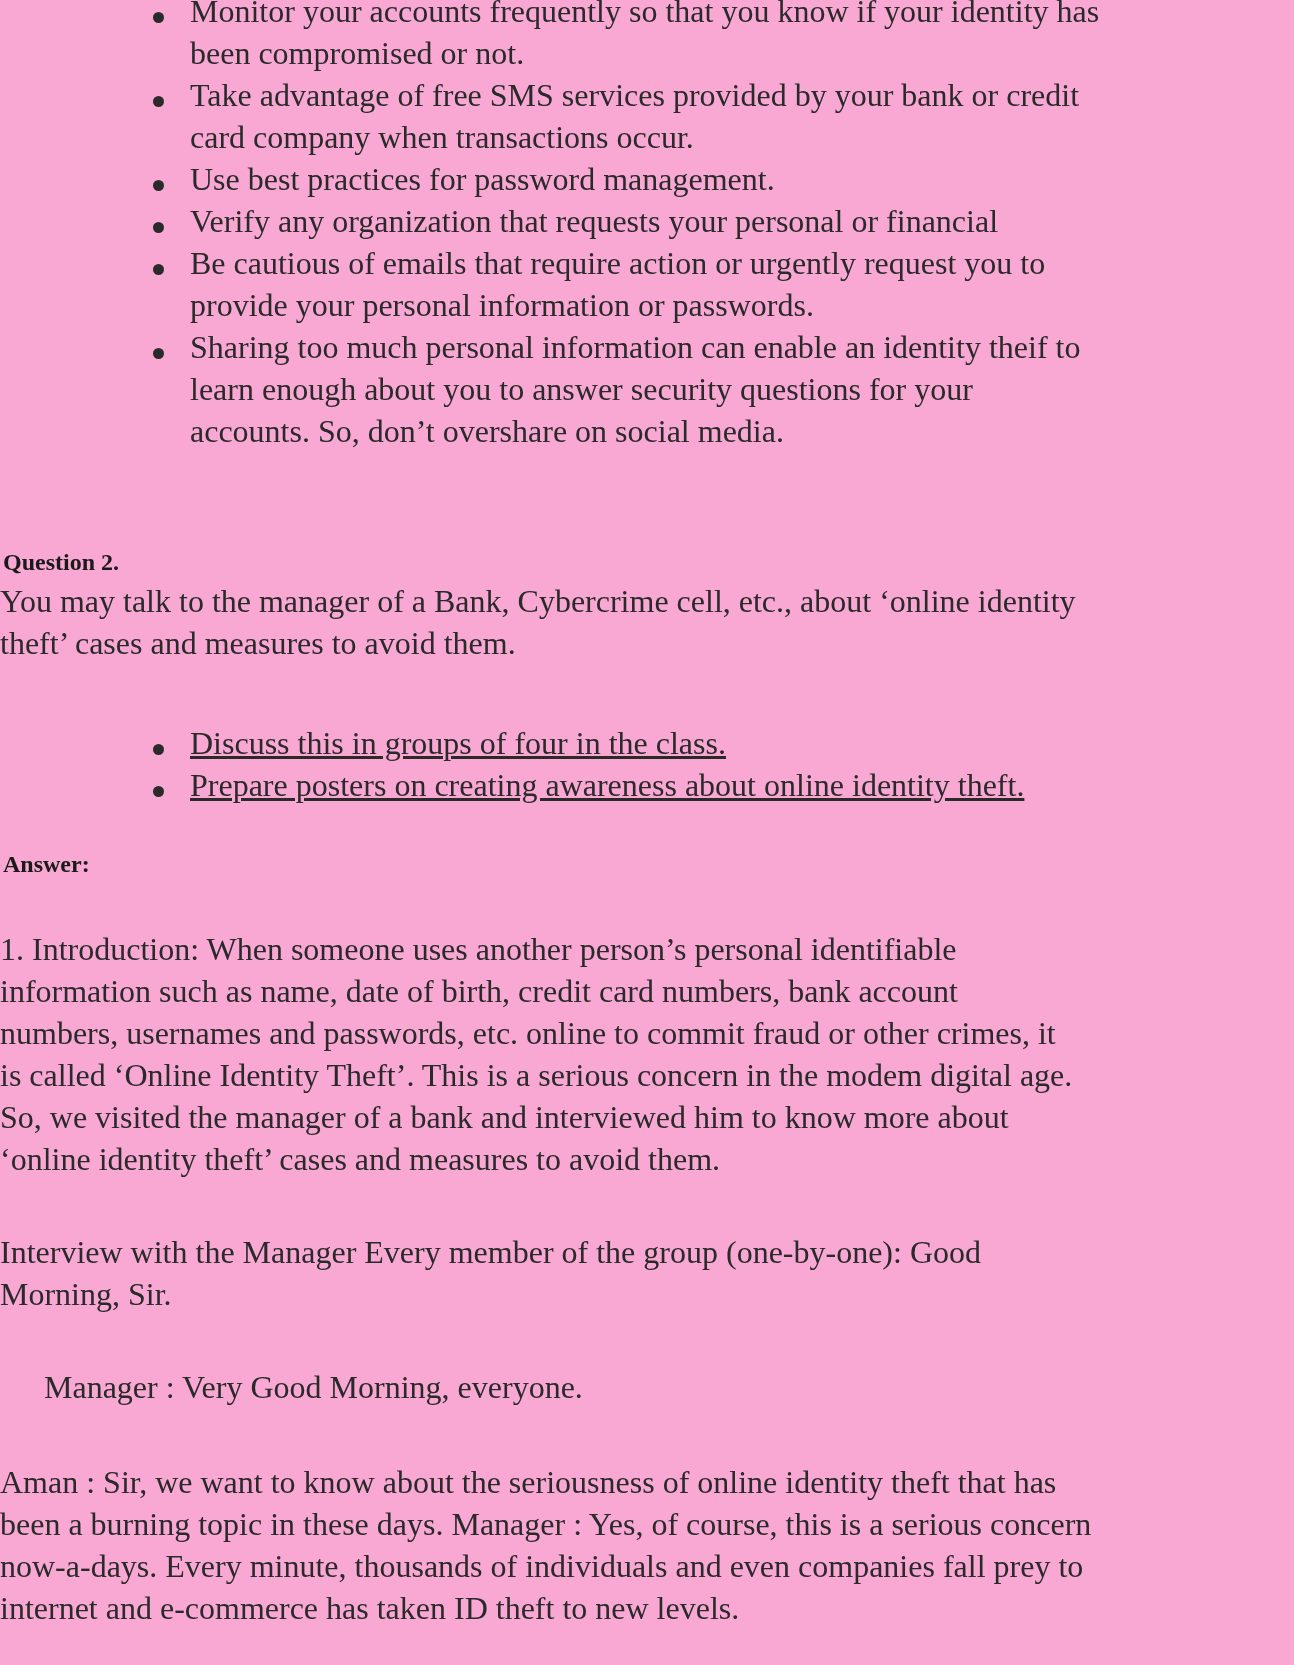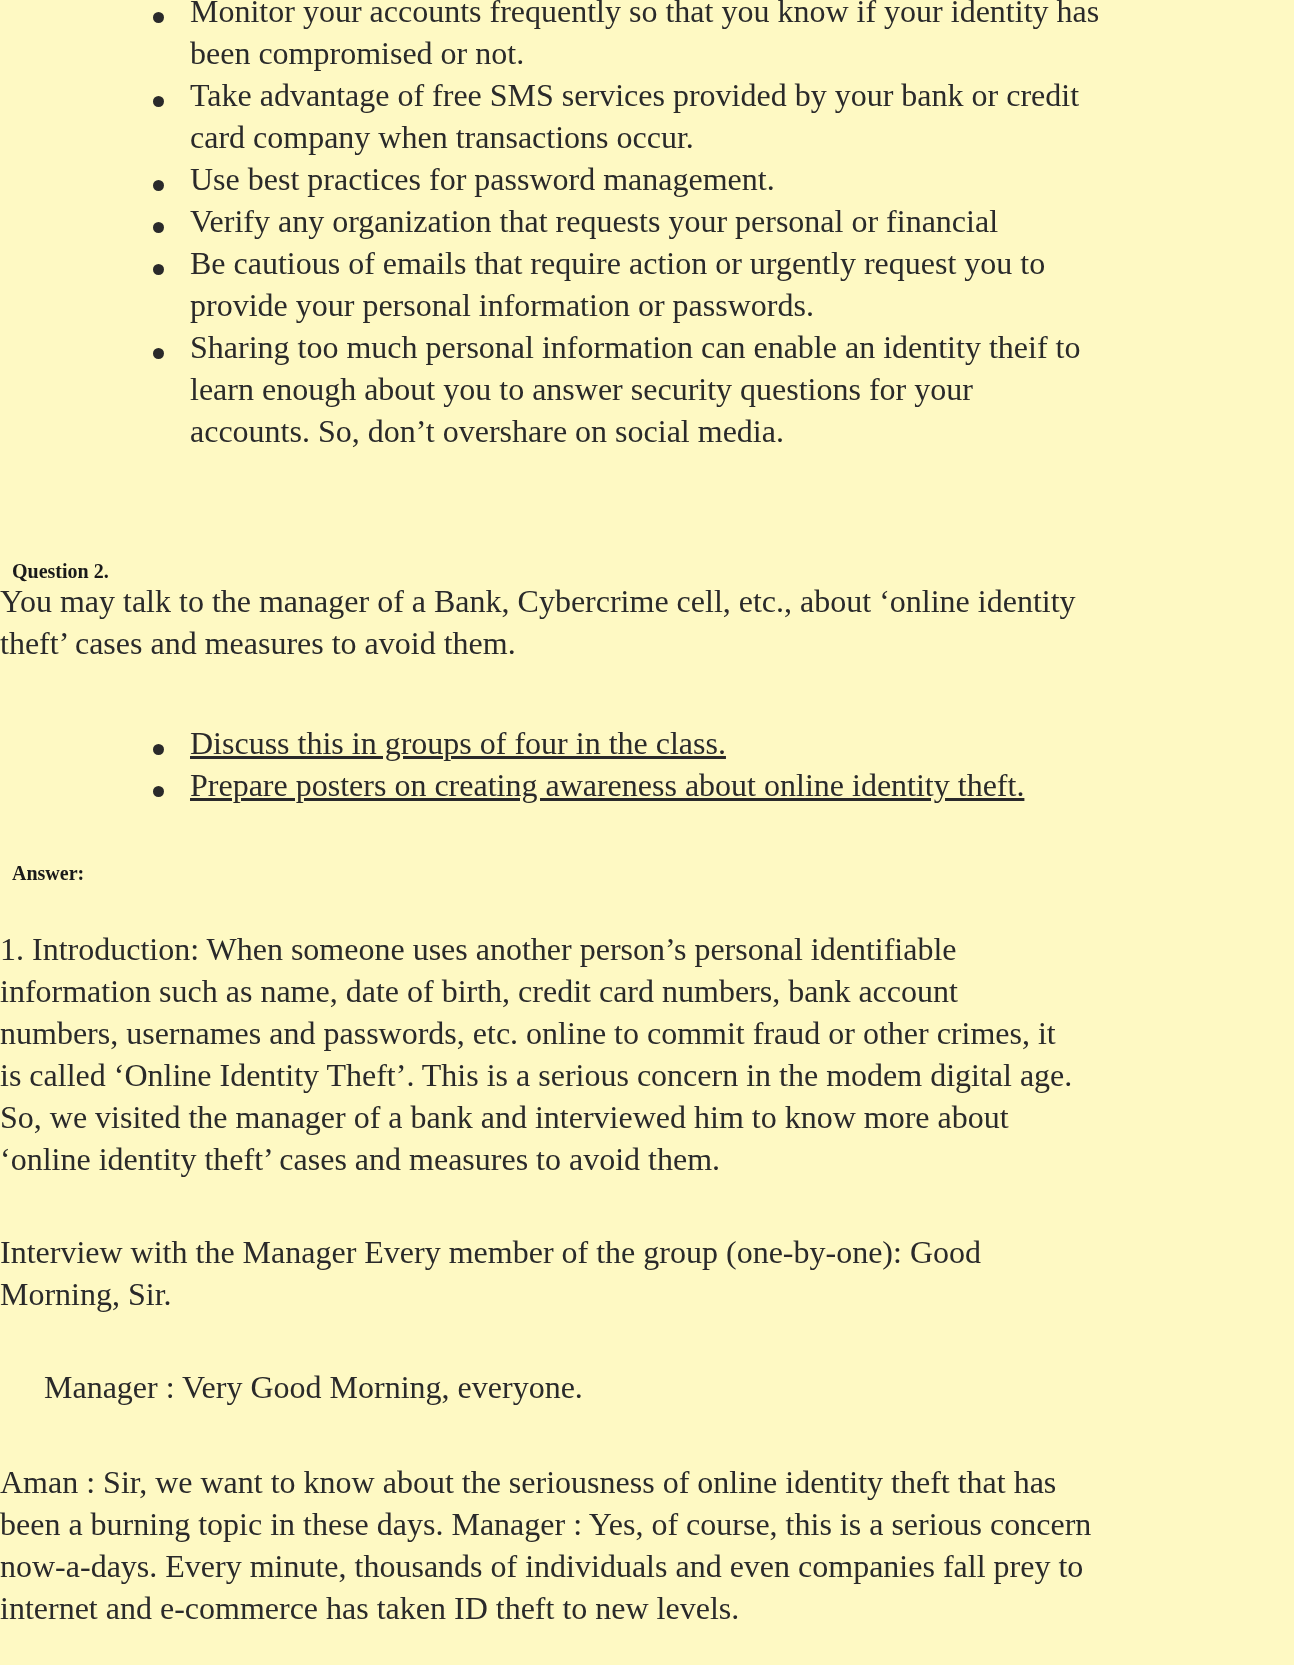--- a/index.html
+++ b/index.html
@@ -4,21 +4,21 @@
 <style>
   html, body {
     margin: 0;
     padding: 0;
     background: #ffffff;
   }
   .page {
     position: relative;
     width: 1294px;
     height: 1665px;
-    background: #fef9c3;
+    background: #f9a8d4;
     overflow: hidden;
     font-family: "Liberation Serif", "DejaVu Serif", serif;
     font-size: 32px;
     line-height: 42px;
     color: #2a2a2a;
   }
   .line {
     white-space: nowrap;
   }
   ul.bullet-list {
@@ -38,23 +38,23 @@
     left: 153px;
     top: 22px;
     width: 11px;
     height: 11px;
     border-radius: 50%;
     background: #2a2a2a;
   }
   .heading {
     position: absolute;
     left: 0;
-    margin: 12px;
+    margin: 3px;
     font-weight: bold;
-    font-size: 20px;
+    font-size: 24px;
     line-height: 42px;
     color: #1a1a1a;
   }
   .para {
     position: absolute;
     left: 0;
   }
   #tips-list      { top: -10px; }
   #q2-heading     { top: 538px; }
   #q2-body        { top: 580px; }

